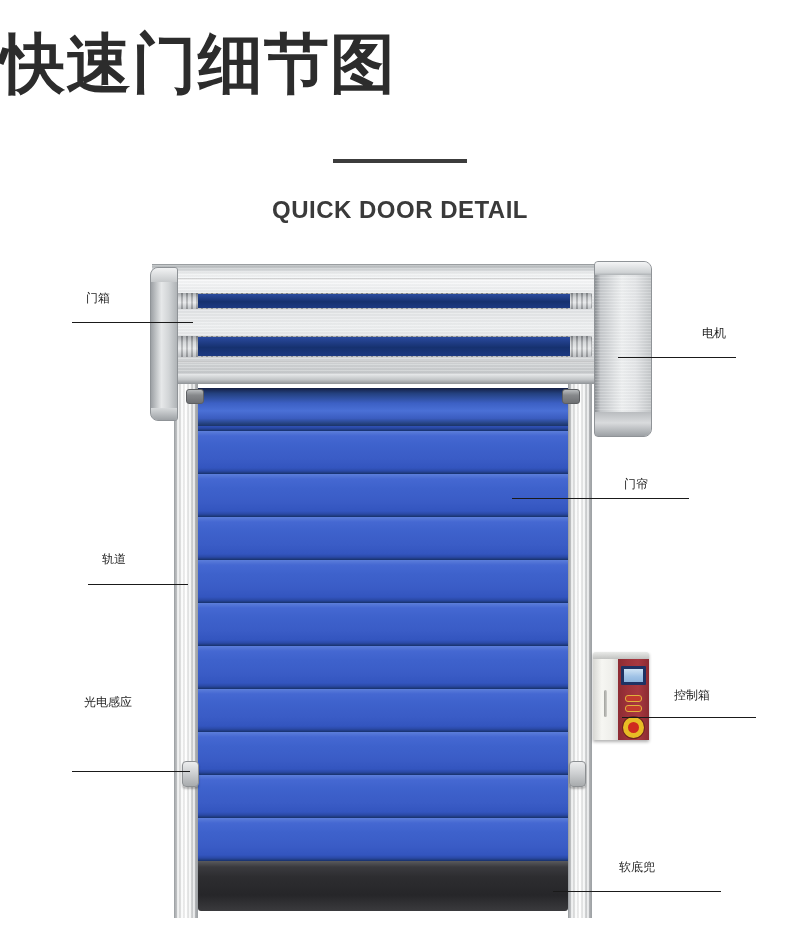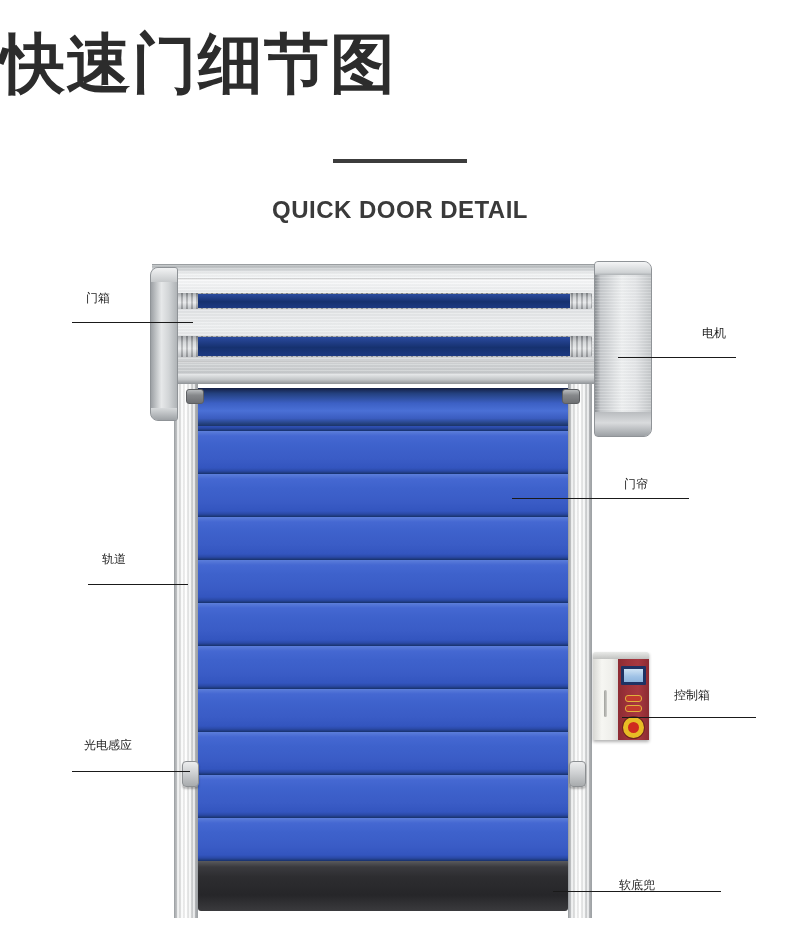--- a/index.html
+++ b/index.html
@@ -185,20 +185,20 @@
 
     <div class="callout-label" style="left:624px;top:466px;margin-top:12px;">门帘</div>
     <div class="callout-line" style="left:512px;top:498px;width:177px;"></div>
 
     <div class="callout-label" style="left:102px;top:553px;">轨道</div>
     <div class="callout-line" style="left:88px;top:584px;width:100px;"></div>
 
     <div class="callout-label" style="left:674px;top:689px;text-align:center;">控制箱</div>
     <div class="callout-line" style="left:622px;top:717px;width:134px;"></div>
 
-    <div class="callout-label" style="left:84px;top:739px;">光电感应</div>
+    <div class="callout-label" style="left:84px;top:696px;">光电感应</div>
     <div class="callout-line" style="left:72px;top:771px;width:118px;"></div>
 
-    <div class="callout-label" style="left:619px;top:879px;">软底兜</div>
+    <div class="callout-label" style="left:619px;top:861px;">软底兜</div>
     <div class="callout-line" style="left:553px;top:891px;width:168px;"></div>
 
   </div>
 </div>
 
 </body></html>

